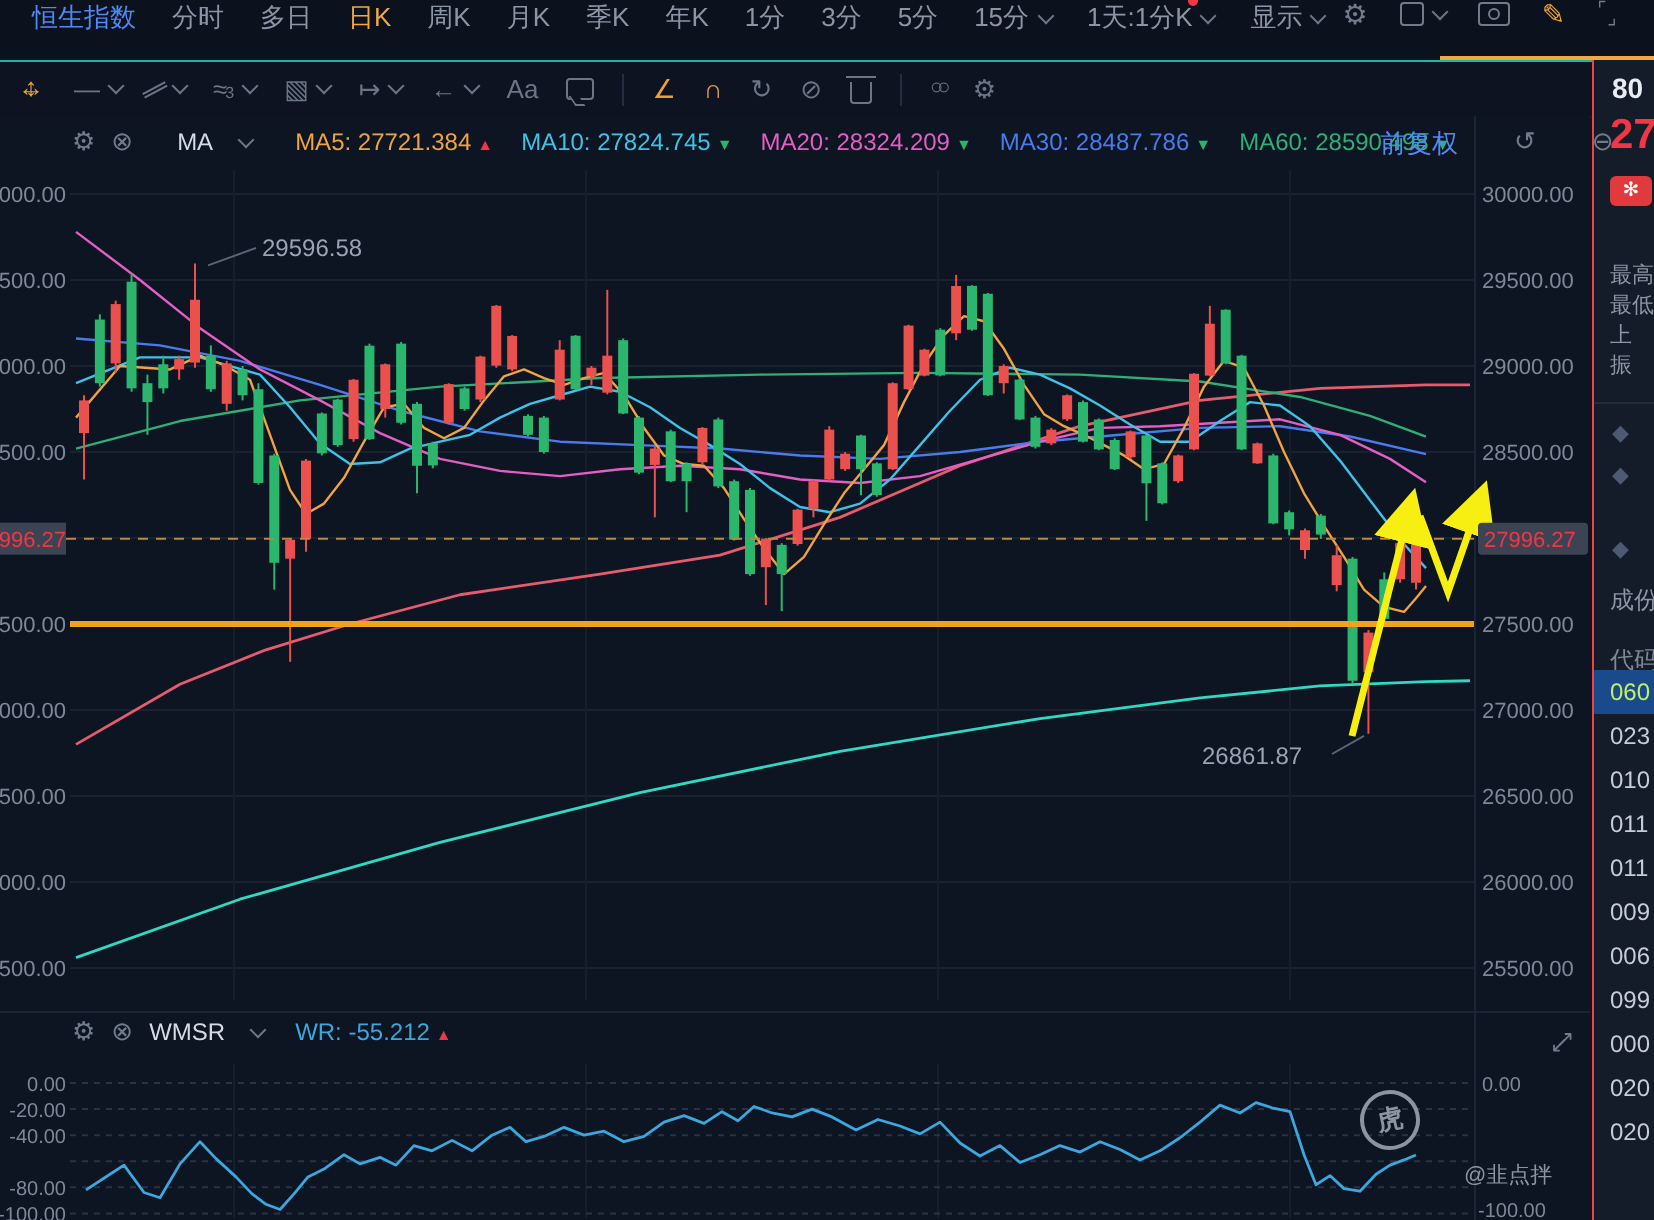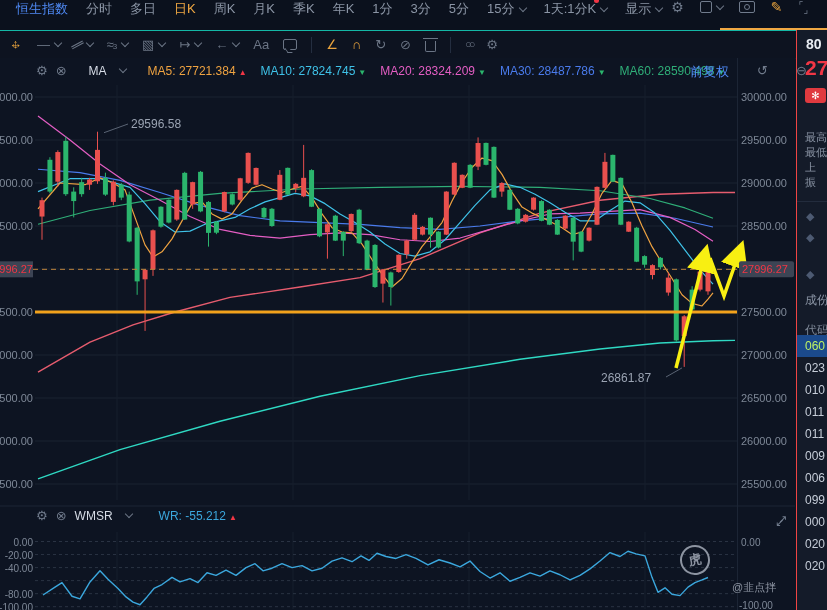--- a/index.html
+++ b/index.html
@@ -48,21 +48,21 @@
   #legend .name{color:#d6dce6;margin-left:14px;}
   .litem{white-space:nowrap;margin-left:14px;font-size:12px;margin-top:34px;}
   .litem .arr{font-size:8px;margin-left:3px;}
   #adjust-group{position:absolute;left:690px;top:5px;display:flex;align-items:flex-start;gap:28px;z-index:5;}
   #adjust-label{color:#4f8af5;font-size:13px;cursor:pointer;white-space:nowrap;}
   #adjust-group .ci{color:#707b8c;font-size:13px;cursor:pointer;}
   
   #wmsr-header{position:absolute;left:36px;top:450px;display:flex;align-items:center;gap:8px;font-size:12px;z-index:5;}
   #wmsr-header .g{color:#707b8c;font-size:13px;cursor:pointer;}
   #wmsr-header .name{color:#d6dce6;}
-  #wmsr-val{margin-left:19px;}
+  #wmsr-val{margin-left:8px;}
   #wmsr-expand{position:absolute;left:778px;top:455px;color:#707b8c;font-size:11px;z-index:5;cursor:pointer;width:12px;height:12px;}
   #wmsr-expand span{position:absolute;left:0;top:0;}
   
   #sidebar{position:absolute;left:796px;top:30px;width:31px;height:580px;background:#141b29;border-left:1px solid #ef4444;overflow:hidden;}
   #sb-top{position:absolute;left:9px;top:6px;color:#e9edf3;font-weight:bold;font-size:14px;}
   #sb-price{position:absolute;left:8px;top:26px;color:#f23645;font-weight:bold;font-size:21px;letter-spacing:0;}
   #sb-flag{position:absolute;left:8px;top:58px;width:21px;height:15px;background:#e03a3f;border-radius:3px;
            color:#fff;font-size:10px;line-height:15px;text-align:center;}
   .sb-stat{position:absolute;left:8px;color:#8b95a5;font-size:11px;white-space:nowrap;}
   #sb-div1{position:absolute;left:0;top:171px;width:31px;height:1px;background:#232c3d;}

